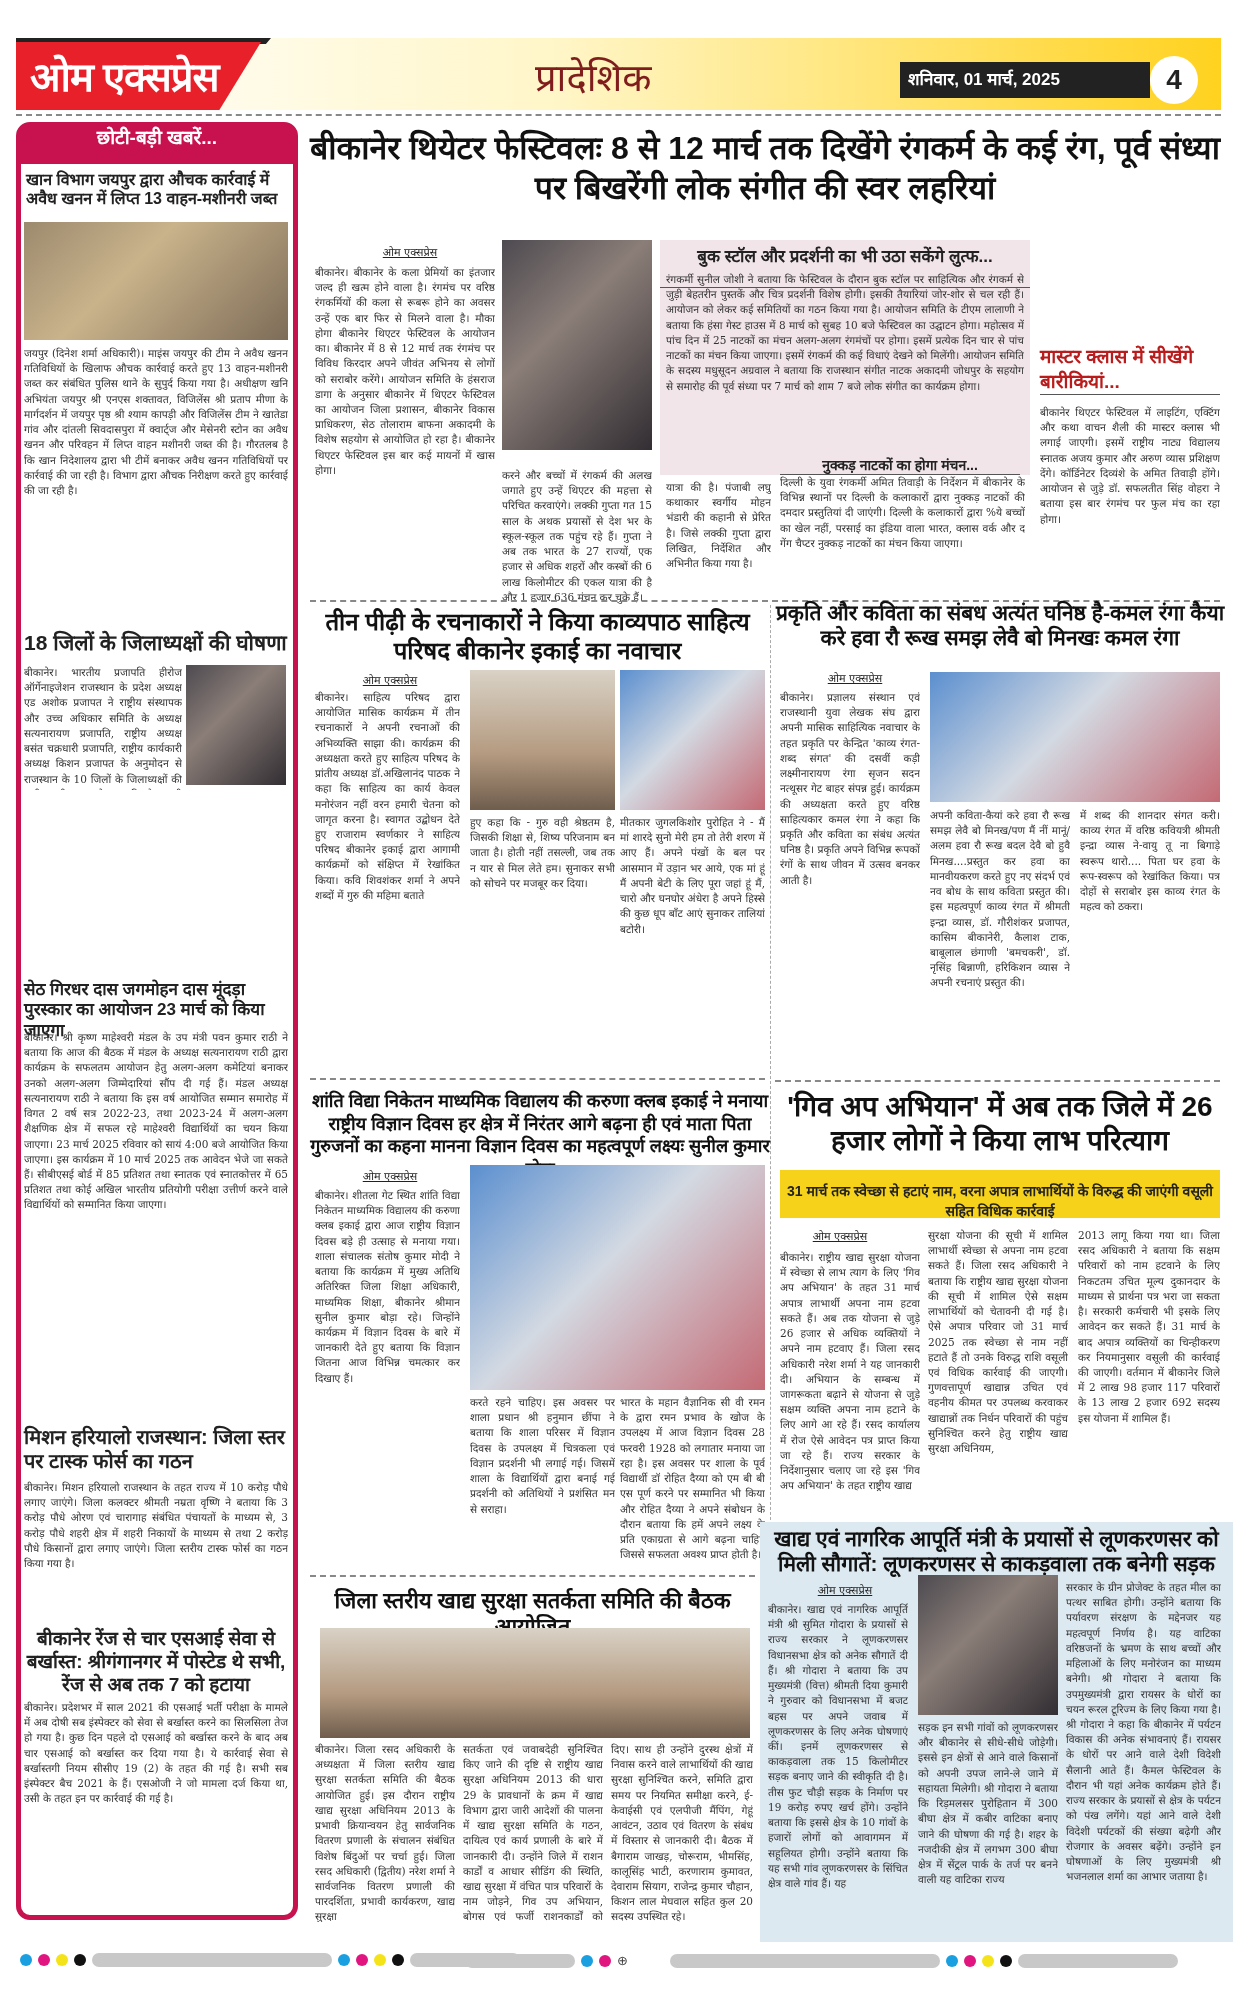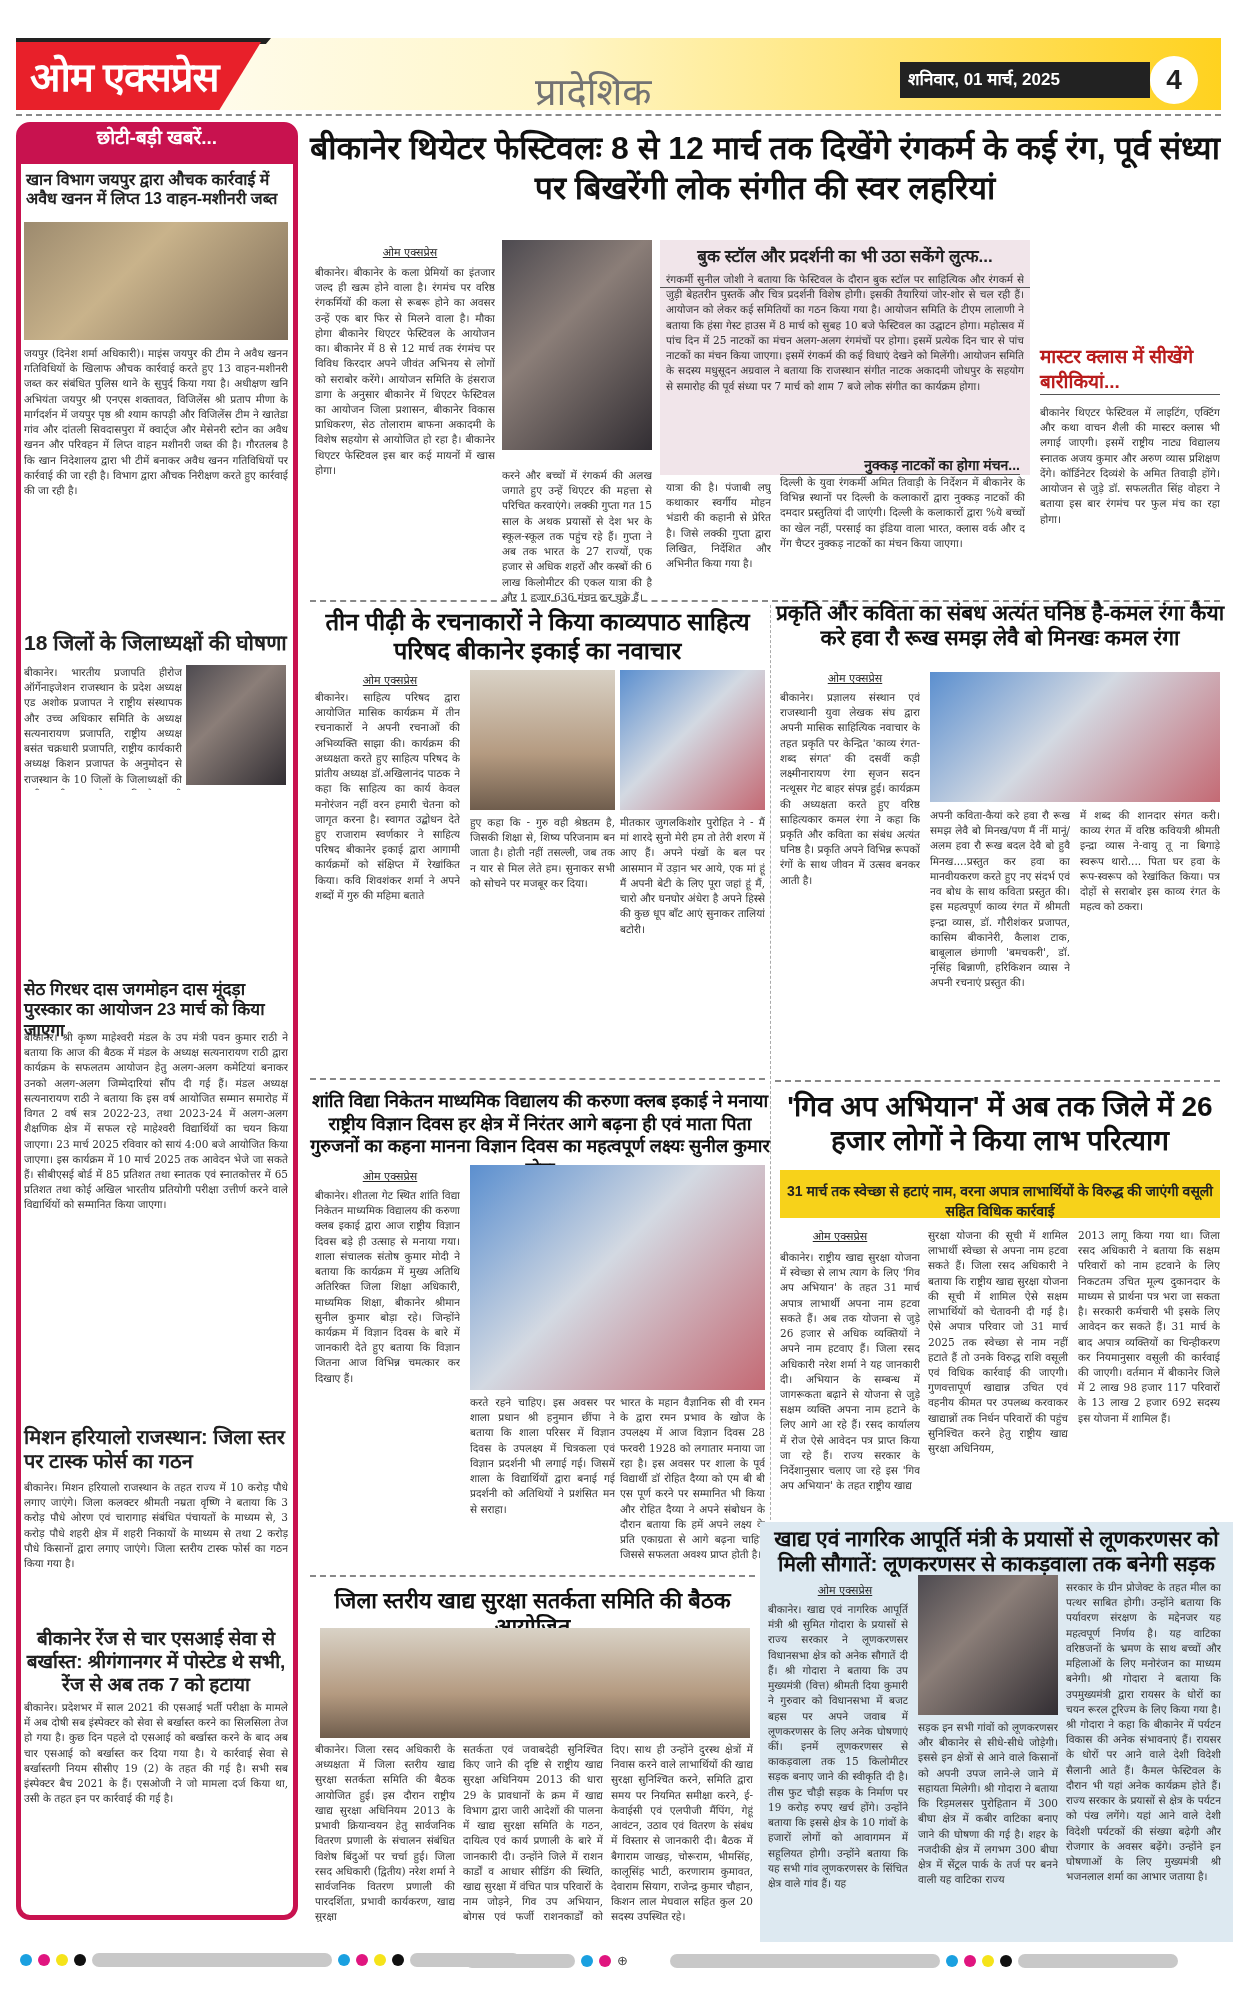--- a/index.html
+++ b/index.html
@@ -3,41 +3,41 @@
 <meta charset="utf-8">
 <style>
 *{box-sizing:border-box;margin:0;padding:0}
 body{width:1233px;height:2000px;background:#fff;font-family:"DejaVu Sans",sans-serif;color:#222;position:relative;overflow:hidden}
 .abs{position:absolute}
 
 #mast{left:16px;top:38px;width:1205px;height:72px;background:linear-gradient(90deg,#fff 0%,#fff6c8 45%,#ffd21f 100%)}
 #brand{left:16px;top:42px;width:245px;height:68px;background:#e8202a;clip-path:polygon(0 0,100% 0,83% 100%,0 100%)}
 #brandbar{left:16px;top:38px;width:255px;height:6px;background:#222;clip-path:polygon(0 0,100% 0,98% 100%,0 100%)}
 #brand-text{left:30px;top:48px;font:bold 40px "Liberation Sans",sans-serif;color:#fff;letter-spacing:-1px}
-#section-title{left:535px;top:64px;font:38px "Liberation Sans",sans-serif;color:#737373}
+#section-title{left:535px;top:50px;font:38px "Liberation Sans",sans-serif;color:#7f1d1d}
 #date-box{left:900px;top:62px;width:250px;height:36px;background:#222;color:#fff;font:bold 17px "Liberation Sans",sans-serif;line-height:36px;padding-left:8px}
 #page-num{left:1150px;top:56px;width:48px;height:48px;border-radius:24px;background:#fff;font:bold 28px "Liberation Sans",sans-serif;text-align:center;line-height:48px;color:#222}
 .dash{height:0;border-top:2px dashed #888}
 
 #lcol{left:16px;top:122px;width:282px;height:1798px;border:5px solid #c8124f;border-top-width:42px;border-radius:14px;background:#fff}
 #lcol-title{left:16px;top:124px;width:282px;text-align:center;font:bold 19px "Liberation Sans",sans-serif;color:#fff}
 .lhead{font:bold 20px "Liberation Sans",sans-serif;line-height:1.2;color:#222}
 .txt{font:10.5px "DejaVu Serif",serif;line-height:1.45;color:#333;text-align:justify;overflow:hidden}
 .img{background:linear-gradient(135deg,#9c8a6e,#c9b38b 40%,#7d6c58);overflow:hidden}
 .img.dark{background:linear-gradient(135deg,#4d4a50,#8b7e78 40%,#322e33)}
 .img.room{background:linear-gradient(180deg,#d9d2c6,#b49a80 60%,#6f5d4d)}
 .img.blue{background:linear-gradient(135deg,#5b8fcf,#d3d9e2 45%,#c46a74)}
 .byline{font:11px "DejaVu Serif",serif;color:#222;text-decoration:underline;text-align:center}
 .bighead{font:bold 32px "Liberation Sans",sans-serif;line-height:1.25;color:#111;text-align:center}
 .midhead{font:bold 24px "Liberation Sans",sans-serif;line-height:1.2;color:#111;text-align:center}
 .smallhead{font:bold 18px "Liberation Sans",sans-serif;line-height:1.25;color:#111;text-align:center}
 #bookbox{left:660px;top:240px;width:370px;height:235px;background:#f1e5ea}
 #bookbox-title{left:660px;top:244px;width:370px;text-align:center;font:bold 17px "Liberation Sans",sans-serif;color:#222;border-bottom:1px solid #555;padding-bottom:20px}
 #master-title{left:1040px;top:345px;width:180px;font:bold 19px "Liberation Sans",sans-serif;line-height:1.3;color:#b91c1c;border-bottom:1px solid #555}
-#nukkad-title{left:780px;top:455px;width:240px;font:bold 14px "Liberation Sans",sans-serif;color:#222;text-align:right;border-bottom:1px solid #555}
+#nukkad-title{left:780px;top:455px;width:240px;font:bold 14px "Liberation Sans",sans-serif;color:#222;text-align:center;border-bottom:1px solid #555}
 #giveup-sub{left:780px;top:1170px;width:440px;height:48px;background:#f7d21a;font:bold 14px "Liberation Sans",sans-serif;text-align:center;line-height:1.4;padding-top:12px;color:#222}
 #food-box{left:760px;top:1522px;width:473px;height:420px;background:#dde9f1}
 .vsep{border-left:1px dashed #aaa;width:0}
 .regbar{height:14px;border-radius:7px;background:#c8c8c8}
 .dot{width:12px;height:12px;border-radius:6px}
 </style>
 </head>
 <body>
 
 <div id="mast" class="abs"></div>

